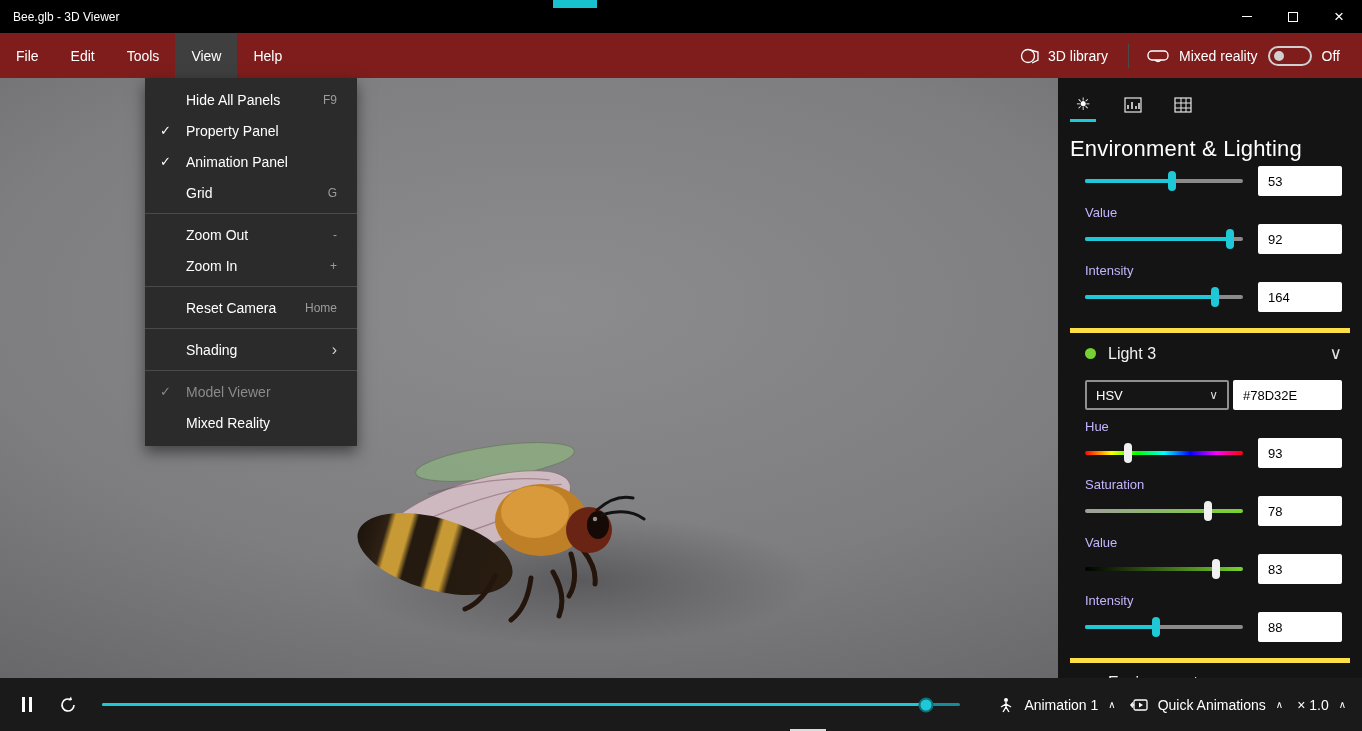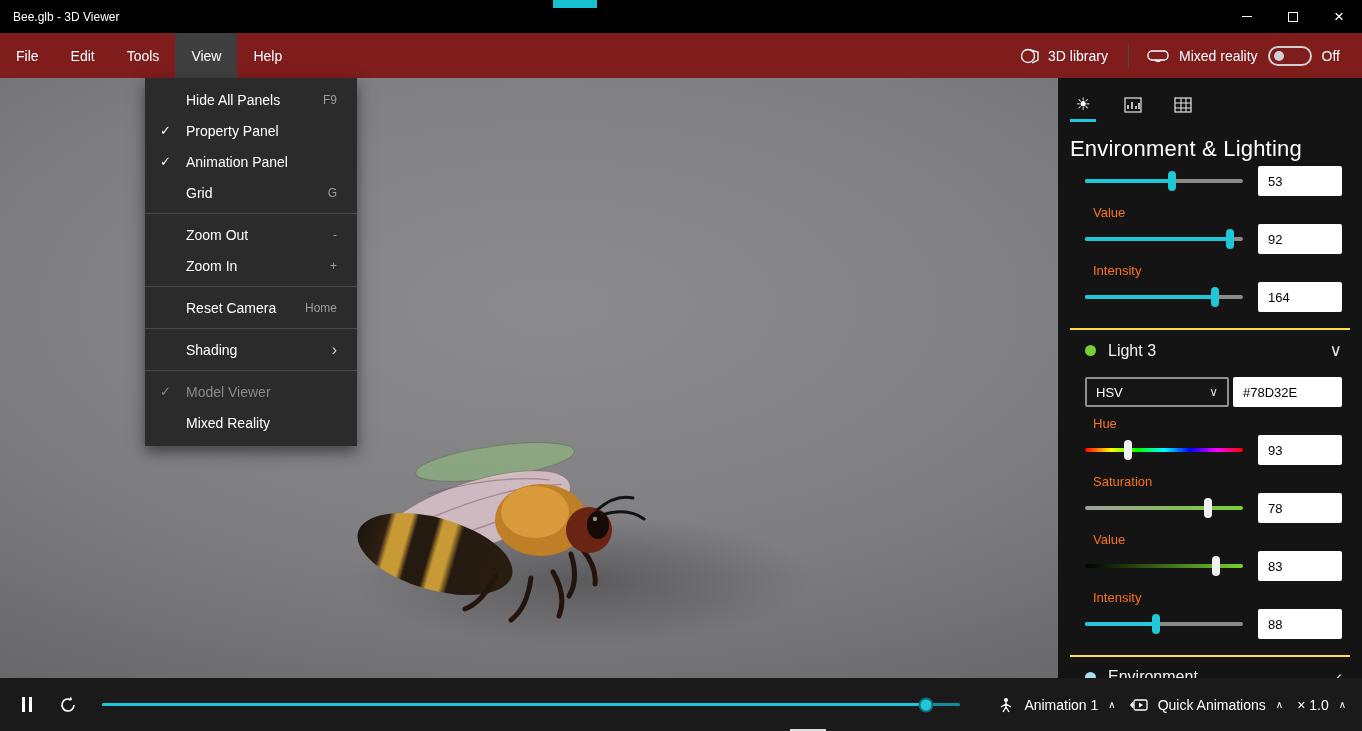--- a/index.html
+++ b/index.html
@@ -53,33 +53,33 @@
 
   
   .panel { position:absolute; top:78px; right:0; width:304px; height:600px; background:#141414; z-index:30; overflow:hidden; }
   .panel-tabs { display:flex; align-items:flex-end; gap:24px; padding:12px 0 0 12px; height:44px; }
   .ptab { width:26px; display:flex; flex-direction:column; align-items:center; gap:6px; padding-bottom:0; cursor:default; }
   .ptab .sun { font-size:17px; color:#fff; line-height:1; }
   .ptab .underline { width:26px; height:3px; background:transparent; }
   .ptab.active .underline { background:#1ec8d6; }
   .panel-title { font-size:22px; font-weight:400; color:#fff; padding:14px 0 2px 12px; letter-spacing:0.2px; }
   .panel-body { padding:0 20px 0 27px; }
-  .ctl-label { font-size:13px; color:#f97316; margin:9px 0 0 8px; }
+  .ctl-label { font-size:13px; color:#c4b5fd; margin:9px 0 0 0; }
   .ctl-row { display:flex; align-items:center; margin-top:4px; }
   .slider { position:relative; width:158px; height:30px; flex:none; cursor:default; }
   .track { position:absolute; left:0; right:0; top:13px; height:4px; border-radius:2px; background:#8a8a8a; }
   .track.hue { background:linear-gradient(to right,#f00,#ff0,#0f0,#0ff,#00f,#f0f,#f00); }
   .track.sat { background:linear-gradient(to right,#9f9f9f,#78d32e); }
   .track.val { background:linear-gradient(to right,#000,#78d32e); }
   .fill { position:absolute; left:0; top:0; bottom:0; background:#1ec8d6; border-radius:2px; }
   .handle { position:absolute; top:5px; width:8px; height:20px; border-radius:4px; background:#1ec8d6; transform:translateX(-50%); }
   .handle.white { background:#f0f0f0; }
   .numbox { margin-left:auto; width:84px; height:30px; background:#fff; color:#000; border:none; border-radius:2px;
     font-family:"Liberation Sans", sans-serif; font-size:13px; padding-left:10px; }
-  .section-head { display:flex; align-items:center; margin:16px -8px 0 -15px; padding:10px 8px 10px 15px; border-top:2px solid #fde047; }
+  .section-head { display:flex; align-items:center; margin:16px -8px 0 -15px; padding:10px 8px 10px 15px; border-top:5px solid #fde047; }
   .section-head .dot { width:11px; height:11px; border-radius:50%; margin-right:12px; }
   .section-head .sh-label { font-size:16px; color:#f2f2f2; }
   .section-head .sh-chev { margin-left:auto; font-size:17px; color:#e0e0e0; }
   .colormode-row { display:flex; align-items:center; margin-top:6px; }
   .select { width:144px; height:30px; background:#151515; border:2px solid #8f8f8f; border-radius:2px;
     display:flex; align-items:center; justify-content:space-between; padding:0 9px; font-size:13px; color:#fff; cursor:default; }
   .select .sel-chev { font-size:12px; color:#dcdcdc; }
   .hexbox { margin-left:auto; width:109px; height:30px; background:#fff; color:#000; border:none; border-radius:2px;
     font-family:"Liberation Sans", sans-serif; font-size:13px; padding-left:10px; }
 

